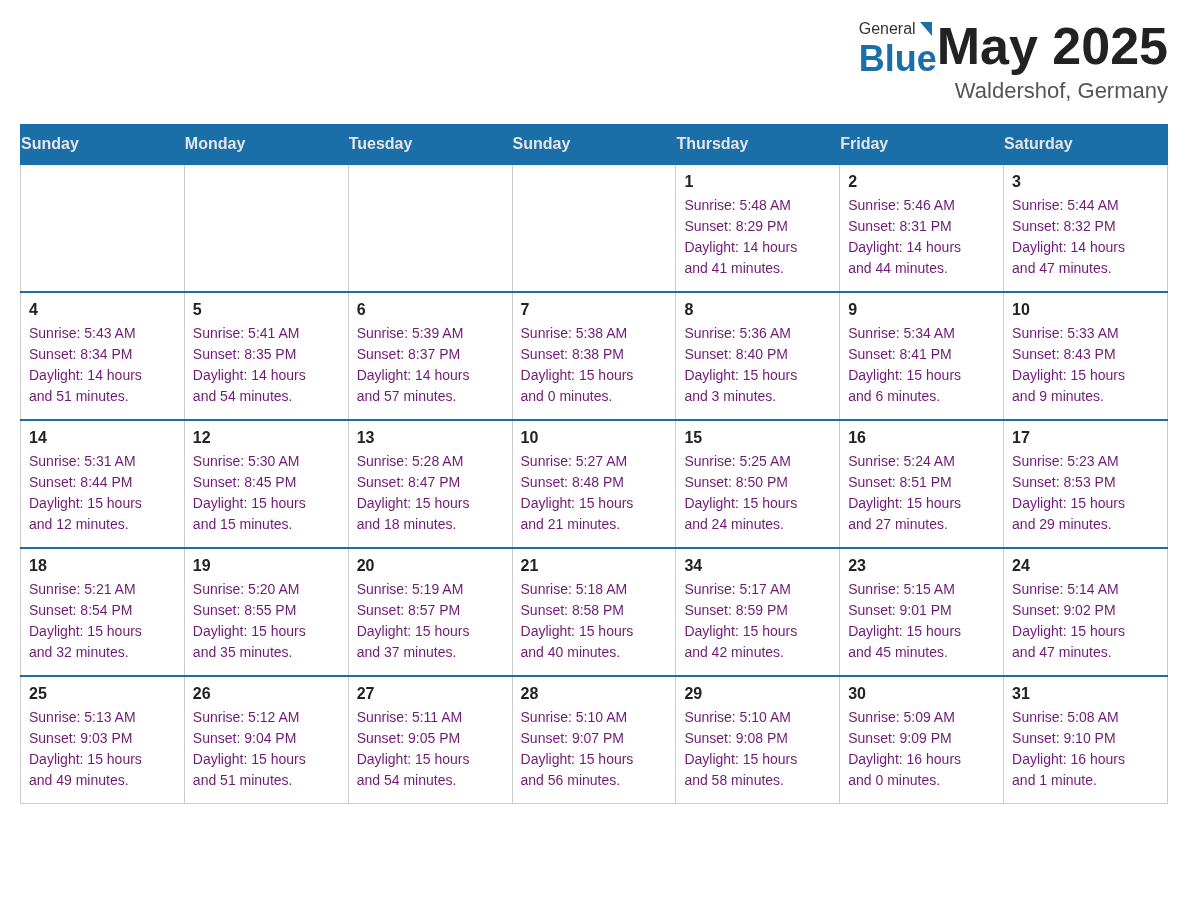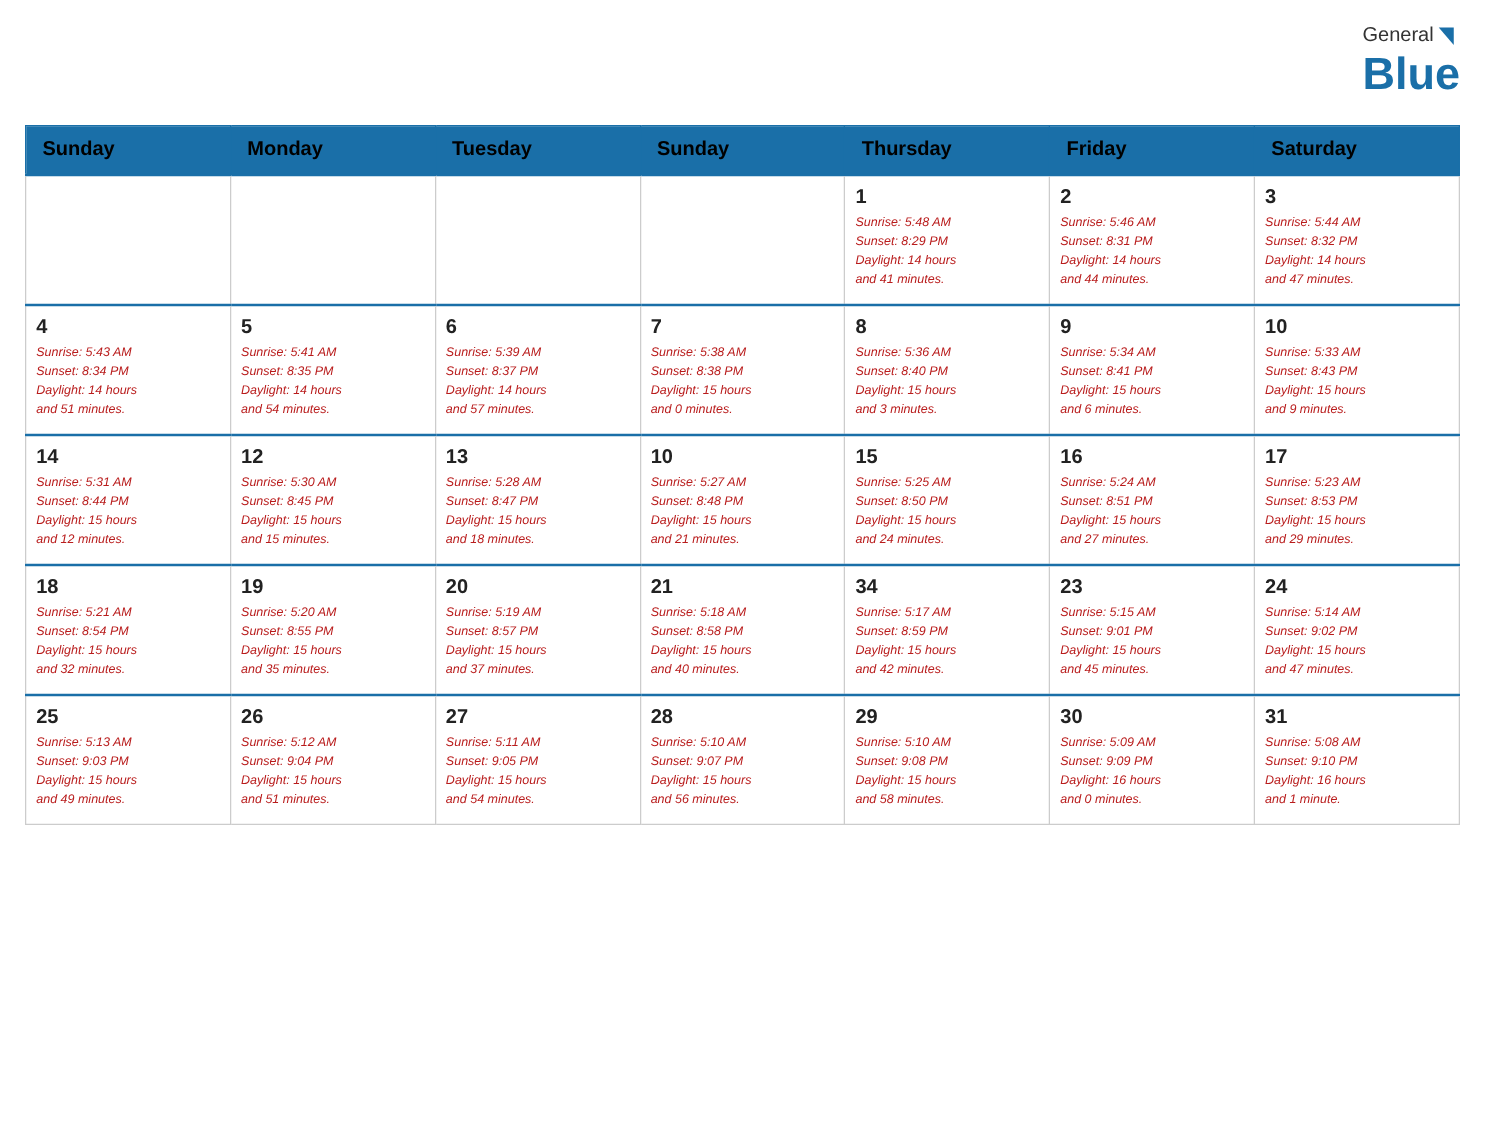--- a/index.html
+++ b/index.html
@@ -50,45 +50,44 @@
       color: #555;
       margin-top: 6px;
     }
     .calendar {
       width: 100%;
       border-collapse: collapse;
       border: 1px solid #1a6fa8;
     }
     .calendar th {
       background-color: #1a6fa8;
-      color: #000000;
-      padding: 10px 13px;
+      color: #e5e5e5;
+      padding: 10px 0;
       font-size: 16px;
       font-weight: bold;
       text-align: left;
       border: 1px solid #1a6fa8;
     }
     .calendar td {
       vertical-align: top;
       padding: 8px 8px 12px 8px;
       border: 1px solid #ccc;
       width: calc(100% / 7);
       min-height: 110px;
     }
     .day-num {
       font-size: 16px;
       font-weight: bold;
       color: #222;
       margin-bottom: 4px;
     }
     .day-info {
-      font-size: 10px;
-      color: #b91c1c;
+      font-size: 14px;
+      color: #701a75;
       line-height: 1.5;
-      font-style: italic;
     }
     .empty-cell {
       background: #fff;
     }
     tr.week-row td {
       border-top: 2px solid #1a6fa8;
     }
     .logo-line1 {
       display: flex;
       align-items: center;
@@ -97,20 +96,24 @@
 </head>
 <body>
 
 <div class="header">
   <div class="logo">
     <div class="logo-line1">
       <span class="logo-general">General</span>
       <span class="logo-arrow"></span>
     </div>
     <span class="logo-blue">Blue</span>
+  </div>
+  <div class="title-block">
+    <div class="title-month">May 2025</div>
+    <div class="title-location">Waldershof, Germany</div>
   </div>
 </div>
 
 <table class="calendar">
   <thead>
     <tr>
     <th>Sunday</th>
         <th>Monday</th>
         <th>Tuesday</th>
         <th>Sunday</th>

